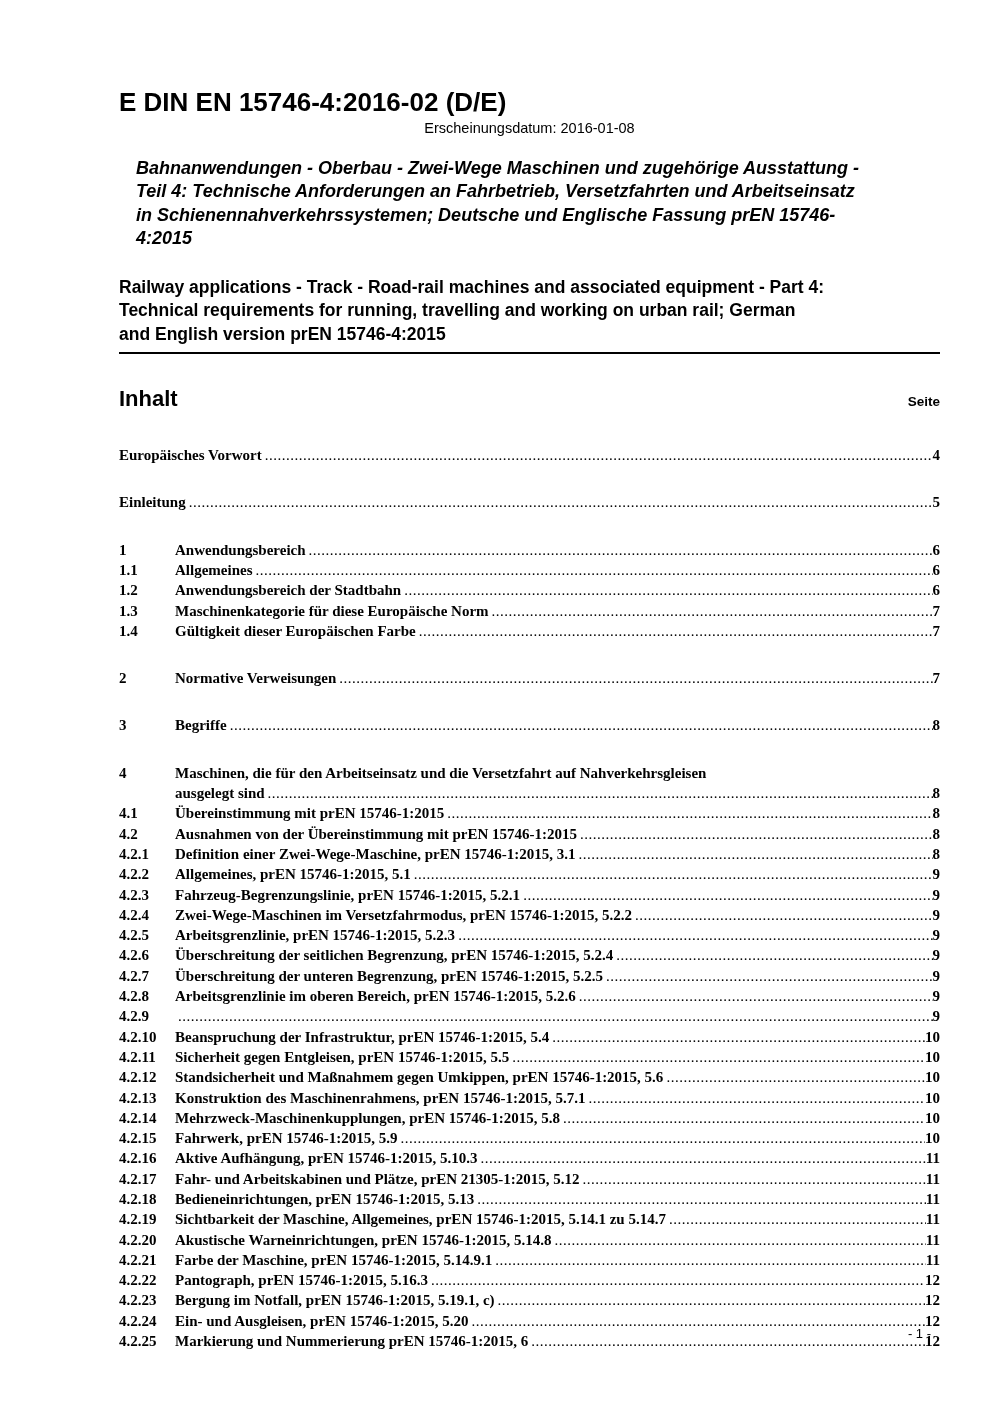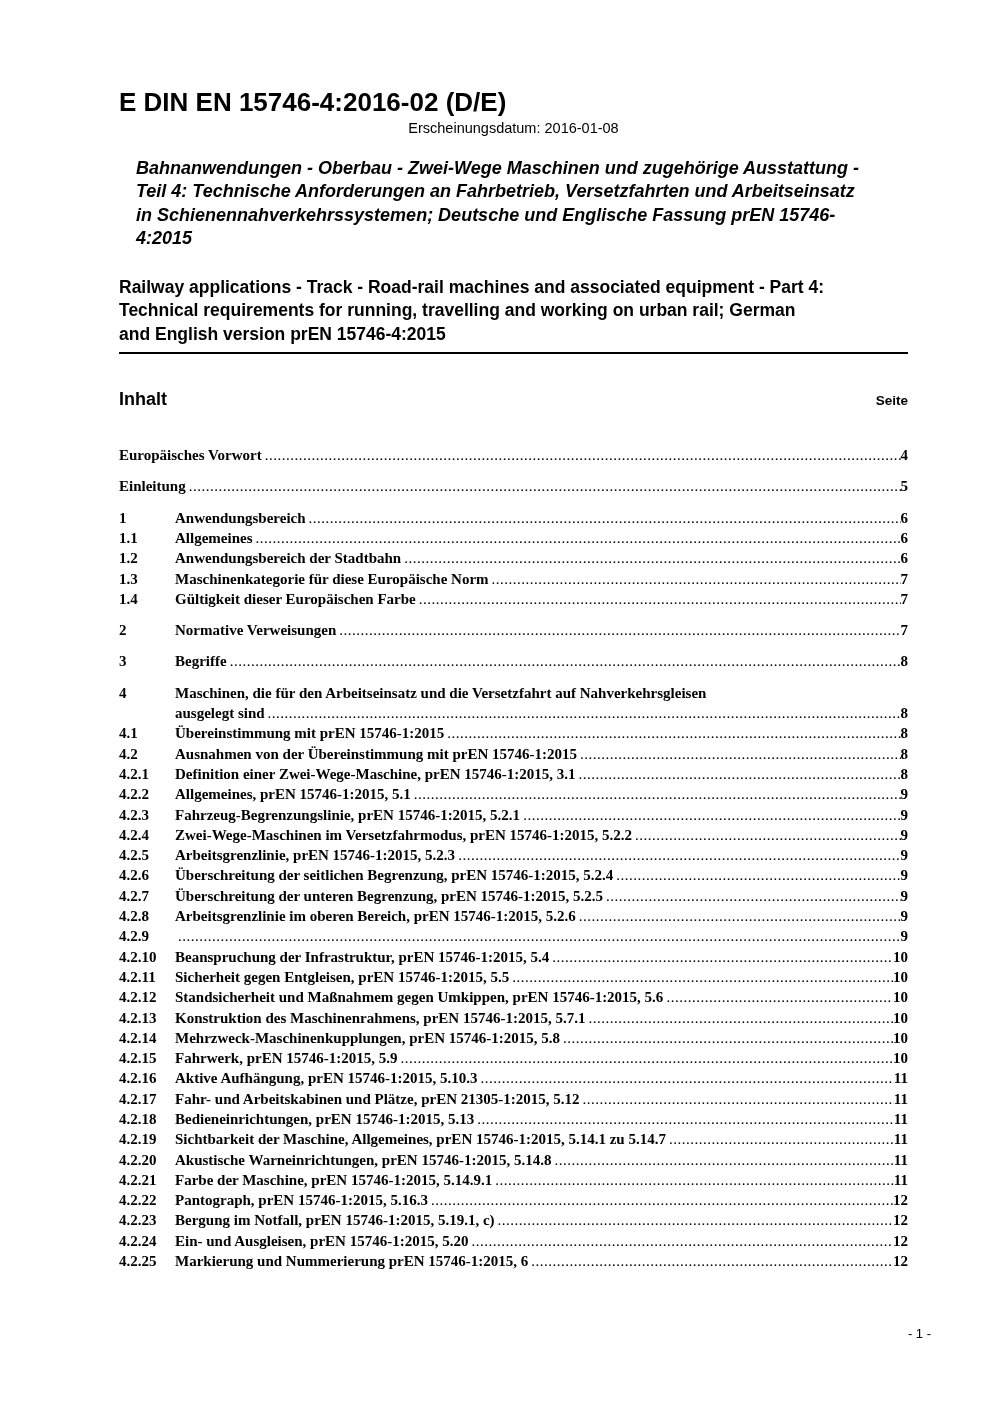--- a/index.html
+++ b/index.html
@@ -2,37 +2,37 @@
 <html><head>
 <meta charset="utf-8">
 <style>
   html, body { margin: 0; padding: 0; }
   body {
     width: 992px; height: 1403px;
     background: #ffffff; color: #000000;
     font-family: "Liberation Sans", sans-serif;
     position: relative; overflow: hidden;
   }
-  .page { box-sizing: border-box; width: 992px; height: 1209px; padding: 88px 84px 0 119px; }
+  .page { box-sizing: border-box; width: 992px; height: 1209px; padding: 88px 52px 0 119px; }
 
   .doc-number { margin: 0; font-size: 26px; line-height: 28px; font-weight: bold; letter-spacing: 0; }
   .pub-date   { margin: 4px 0 0 0; font-size: 14.5px; line-height: 17px; font-weight: normal; text-align: center; }
 
   .title-de { margin: 20px 0 0 17px; font-size: 18px; line-height: 23.3px; font-weight: bold; white-space: pre-line; font-style: italic; }
   .title-en { margin: 26px 0 0 0; font-size: 17.5px; line-height: 23.3px; font-weight: bold; white-space: pre-line; }
 
   .title-divider { border: none; border-top: 2px solid #000; margin: 6px 0 0 0; }
 
   .inhalt-row { display: flex; justify-content: space-between; align-items: baseline; margin-top: 32px; }
-  .inhalt-heading { margin: 0; font-size: 18px; line-height: 26px; font-weight: bold; }
+  .inhalt-heading { margin: 0; font-size: 22px; line-height: 26px; font-weight: bold; }
   .seite-label { font-size: 13.5px; font-weight: bold; }
 
   .toc { margin-top: 33px; font-family: "Liberation Serif", serif; font-weight: bold; font-size: 15px; }
   .toc-row { display: flex; align-items: baseline; line-height: 20.3px; }
-  .toc-row.gap { margin-top: 11px; }
+  .toc-row.gap { margin-top: 27px; }
   .toc-num { flex: 0 0 56px; }
   .toc-label { flex: 0 1 auto; white-space: nowrap; }
   .toc-dots {
     flex: 1 1 10px; overflow: hidden; white-space: nowrap;
     font-weight: normal; letter-spacing: 0.5px; padding: 0 2px 0 3px;
   }
   .toc-dots::after {
     content: "..................................................................................................................................................................................................................................................................";
   }
   .toc-page { flex: 0 0 auto; }

